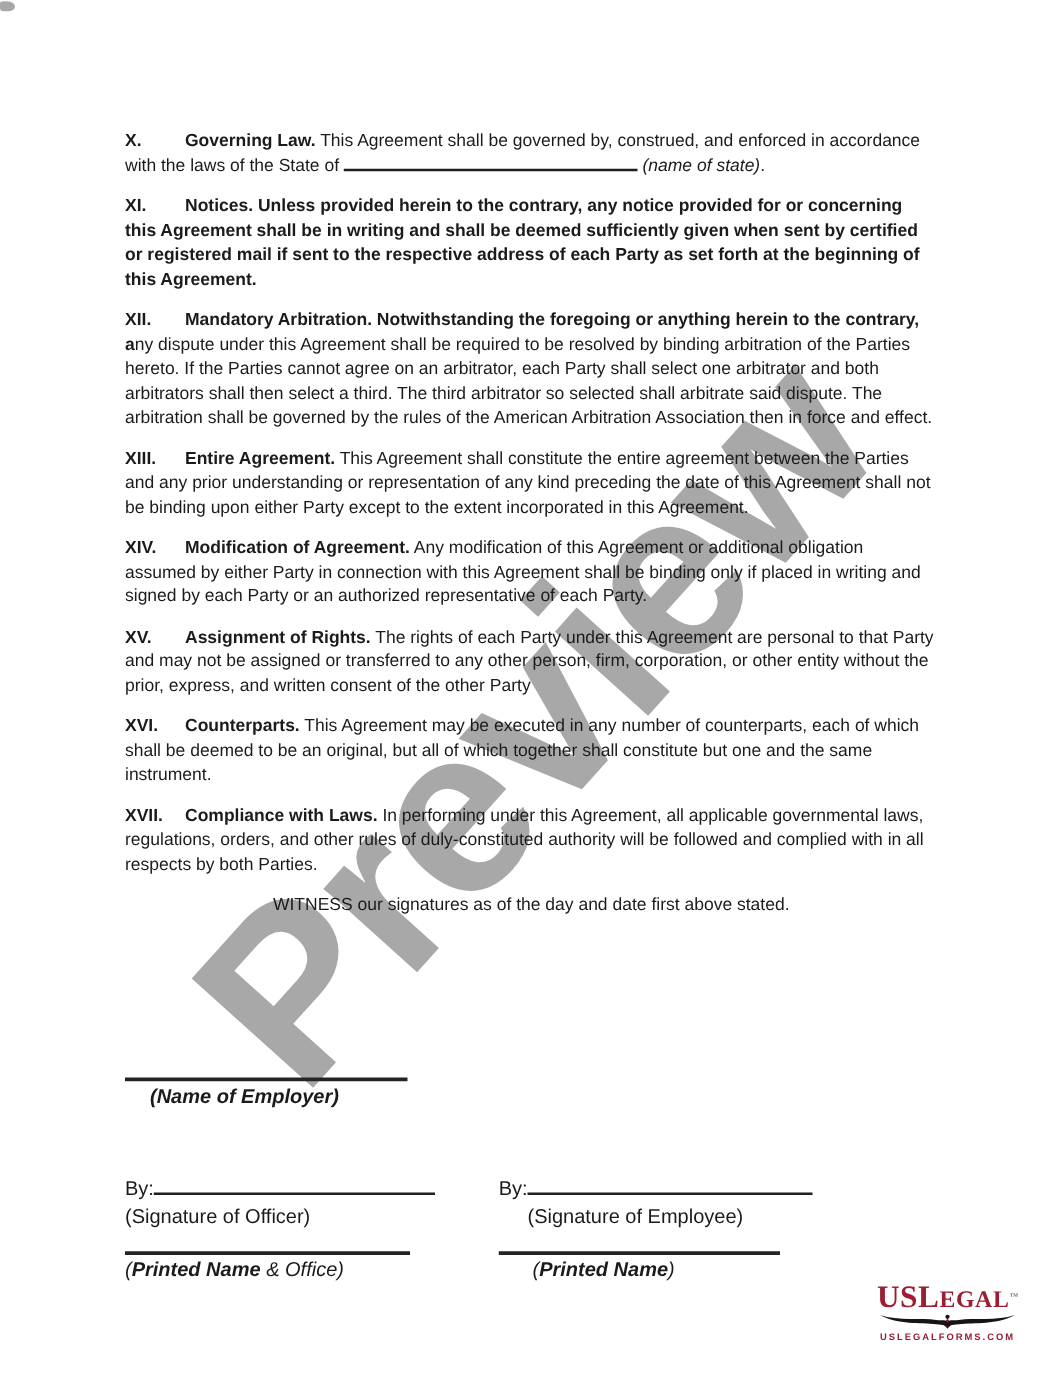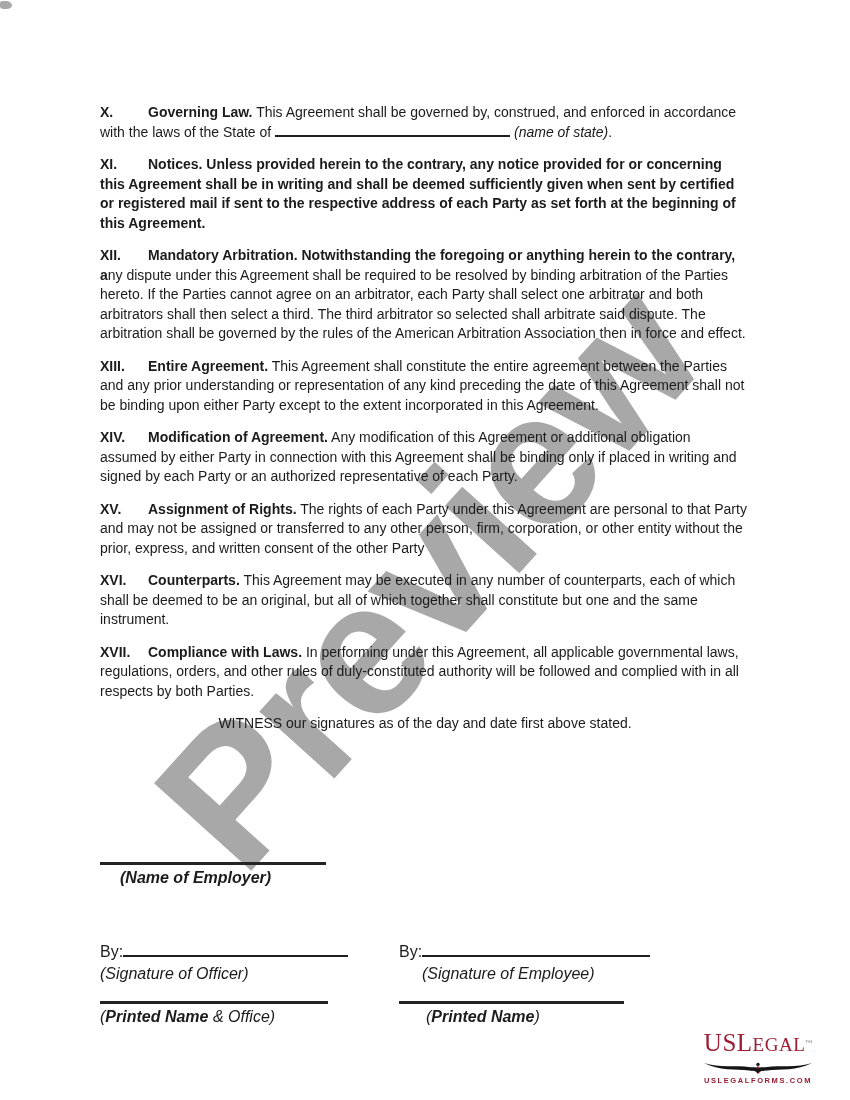--- a/index.html
+++ b/index.html
@@ -40,33 +40,33 @@
 
   
   .sig-area{position:absolute;left:100px;top:862px;width:650px;z-index:1;font-size:16px;line-height:20px;}
   .employer-line{width:226px;border-top:3px solid #242424;}
   .employer-label{margin-top:3px;font-weight:bold;font-style:italic;margin-left:20px;}
   .sig-cols{display:flex;margin-top:54px;}
   .sig-col.left{width:299px;flex:0 0 299px;}
   .sig-col.right{flex:1;}
   .by-blank-left{width:225px;}
   .by-blank-right{width:228px;}
-  .sig-label{font-style:italic;margin-top:2px;}
+  .sig-label{margin-top:2px;}
   .sig-col.right .sig-label{padding-left:23px;}
   .printed-line{border-top:3px solid #242424;margin-top:17px;}
   .pl-left{width:228px;}
   .pl-right{width:225px;}
   .printed-label{margin-top:3px;font-style:italic;}
   .sig-col.right .printed-label{padding-left:27px;}
 
   
   .logo{position:absolute;left:694px;top:1027px;width:128px;text-align:center;z-index:1;}
   .logo-text{
-    font-family:"Liberation Serif","DejaVu Serif",serif;font-weight:normal;
-    color:#9b1e33;line-height:32px;white-space:nowrap;
+    font-family:"Liberation Serif","DejaVu Serif",serif;font-weight:bold;
+    color:#9b1e33;line-height:20px;white-space:nowrap;
   }
   .lg-big{font-size:25px;letter-spacing:.5px;}
   .lg-small{font-size:19px;letter-spacing:.5px;}
   .lg-tm{font-size:7px;color:#777;vertical-align:super;}
   .eagle{display:block;margin:0 auto;margin-top:-1px;}
   .logo-site{
     margin-top:1px;font-size:7.5px;font-weight:bold;letter-spacing:1.6px;
     color:#9b1e33;font-family:"Liberation Sans","DejaVu Sans",sans-serif;white-space:nowrap;
   }
 </style>

